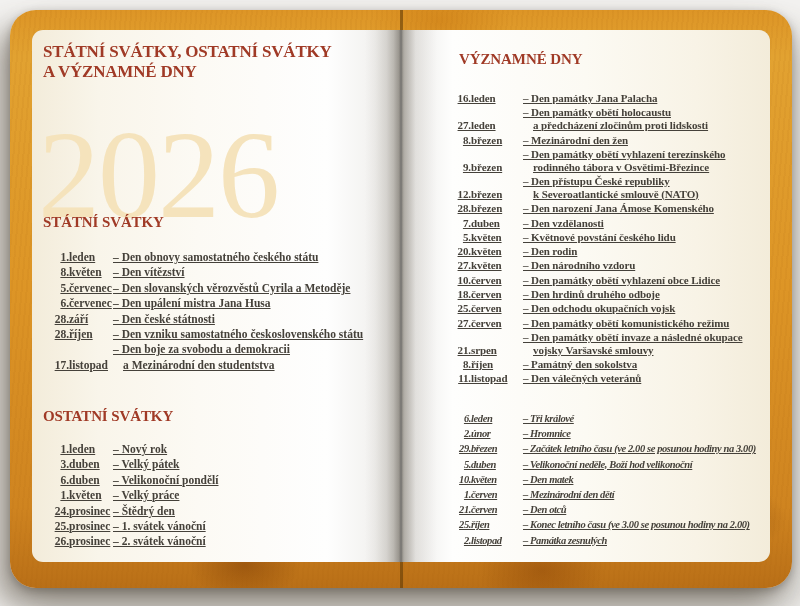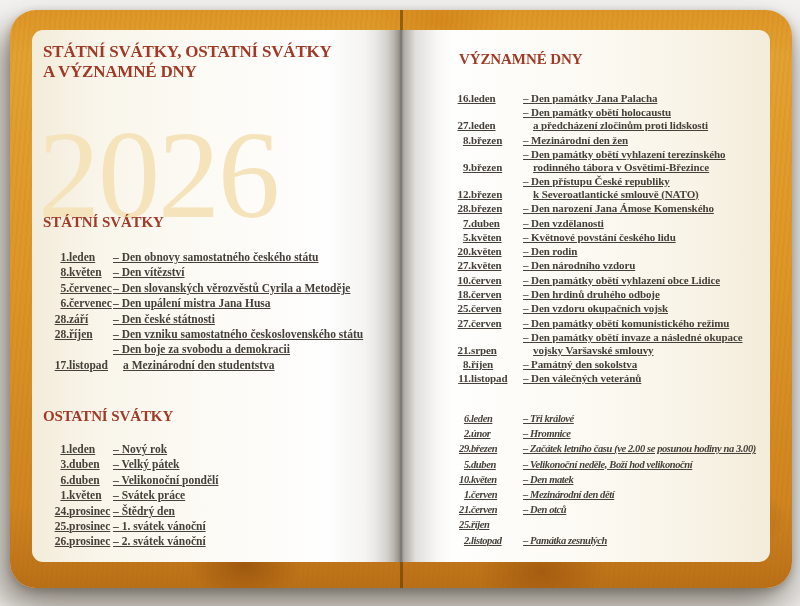--- a/index.html
+++ b/index.html
@@ -156,21 +156,21 @@
 
           <div class="row">
             <span class="num">6.</span>
             <span class="mon">duben</span>
             <span class="txt">– Velikonoční pondělí</span>
           </div>
 
           <div class="row">
             <span class="num">1.</span>
             <span class="mon">květen</span>
-            <span class="txt">– Svátek práce</span>
+            <span class="txt">– Velký práce</span>
           </div>
 
           <div class="row">
             <span class="num">24.</span>
             <span class="mon">prosinec</span>
             <span class="txt">– Štědrý den</span>
           </div>
 
           <div class="row">
             <span class="num">25.</span>
@@ -262,21 +262,21 @@
 
           <div class="row">
             <span class="num">18.</span>
             <span class="mon">červen</span>
             <span class="txt">– Den hrdinů druhého odboje</span>
           </div>
 
           <div class="row">
             <span class="num">25.</span>
             <span class="mon">červen</span>
-            <span class="txt">– Den vzdoru okupačních vojsk</span>
+            <span class="txt">– Den odchodu okupačních vojsk</span>
           </div>
 
           <div class="row">
             <span class="num">27.</span>
             <span class="mon">červen</span>
             <span class="txt">– Den památky obětí komunistického režimu</span>
           </div>
 
           <div class="row">
             <span class="num">21.</span>
@@ -338,20 +338,21 @@
 
           <div class="row">
             <span class="num">21.</span>
             <span class="mon">červen</span>
             <span class="txt">– Den otců</span>
           </div>
 
           <div class="row">
             <span class="num">25.</span>
             <span class="mon">říjen</span>
+            <span class="txt">– Konec letního času (ve 3.00 se posunou hodiny na 2.00)</span>
           </div>
 
           <div class="row">
             <span class="num">2.</span>
             <span class="mon">listopad</span>
             <span class="txt">– Památka zesnulých</span>
           </div>
         </div>
     </div>
 

